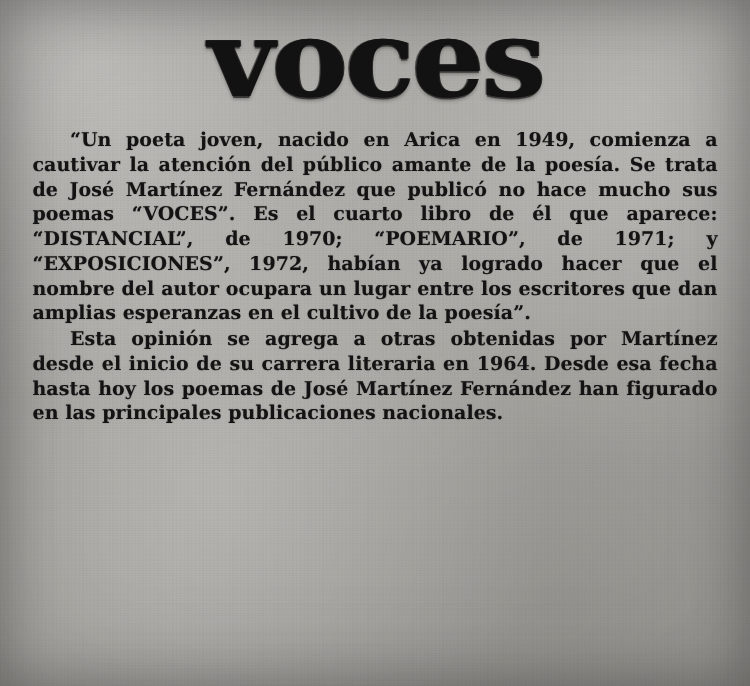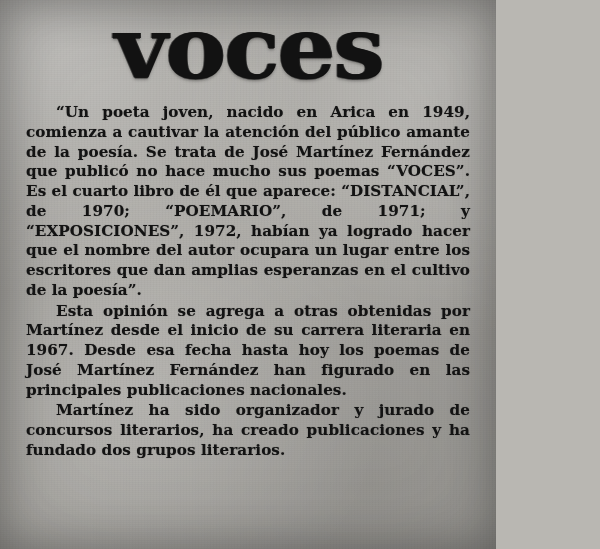--- a/index.html
+++ b/index.html
@@ -10,21 +10,21 @@
     width: 600px;
     height: 549px;
     overflow: hidden;
     background: #b9b7b2;
     font-family: "Liberation Serif", serif;
   }
 
   
   .scan {
     position: relative;
-    width: 496px;
+    width: 600px;
     height: 549px;
     box-sizing: border-box;
     background-color: #b5b3ae;
     background-image:
       radial-gradient(circle at 12% 8%, rgba(255,255,255,0.30) 0%, rgba(255,255,255,0) 38%),
       radial-gradient(circle at 86% 14%, rgba(255,255,255,0.22) 0%, rgba(255,255,255,0) 42%),
       radial-gradient(circle at 30% 72%, rgba(255,255,255,0.18) 0%, rgba(255,255,255,0) 45%),
       radial-gradient(circle at 75% 88%, rgba(0,0,0,0.10) 0%, rgba(0,0,0,0) 48%),
       radial-gradient(circle at 50% 50%, rgba(0,0,0,0.05) 0%, rgba(0,0,0,0.10) 100%);
     overflow: hidden;
@@ -106,18 +106,17 @@
   <div class="vignette"></div>
 
   <div class="content">
 
     <div class="masthead">
       <span class="word">voces</span>
     </div>
 
     <div class="body-text">
       <p>“Un poeta joven, nacido en Arica en 1949, comienza a cautivar la atención del público amante de la poesía. Se trata de José Martínez Fernández que publicó no hace mucho sus poemas “VOCES”. Es el cuarto libro de él que aparece: “DISTANCIAL”, de 1970; “POEMARIO”, de 1971; y “EXPOSICIONES”, 1972, habían ya logrado hacer que el nombre del autor ocupara un lugar entre los escritores que dan amplias esperanzas en el cultivo de la poesía”.</p>
-      <p>Esta opinión se agrega a otras obtenidas por Martínez desde el inicio de su carrera literaria en 1967. Desde esa fecha hasta hoy los poemas de José Martínez Fernández han figurado en las principales publicaciones nacionales.</p>
-      <p>Martínez ha sido organizador y jurado de concursos literarios, ha creado publicaciones y ha fundado dos grupos literarios.</p>
+      <p>Esta opinión se agrega a otras obtenidas por Martínez desde el inicio de su carrera literaria en 1964. Desde esa fecha hasta hoy los poemas de José Martínez Fernández han figurado en las principales publicaciones nacionales.</p>
     </div>
 
   </div>
 </div>
 
 </body></html>

